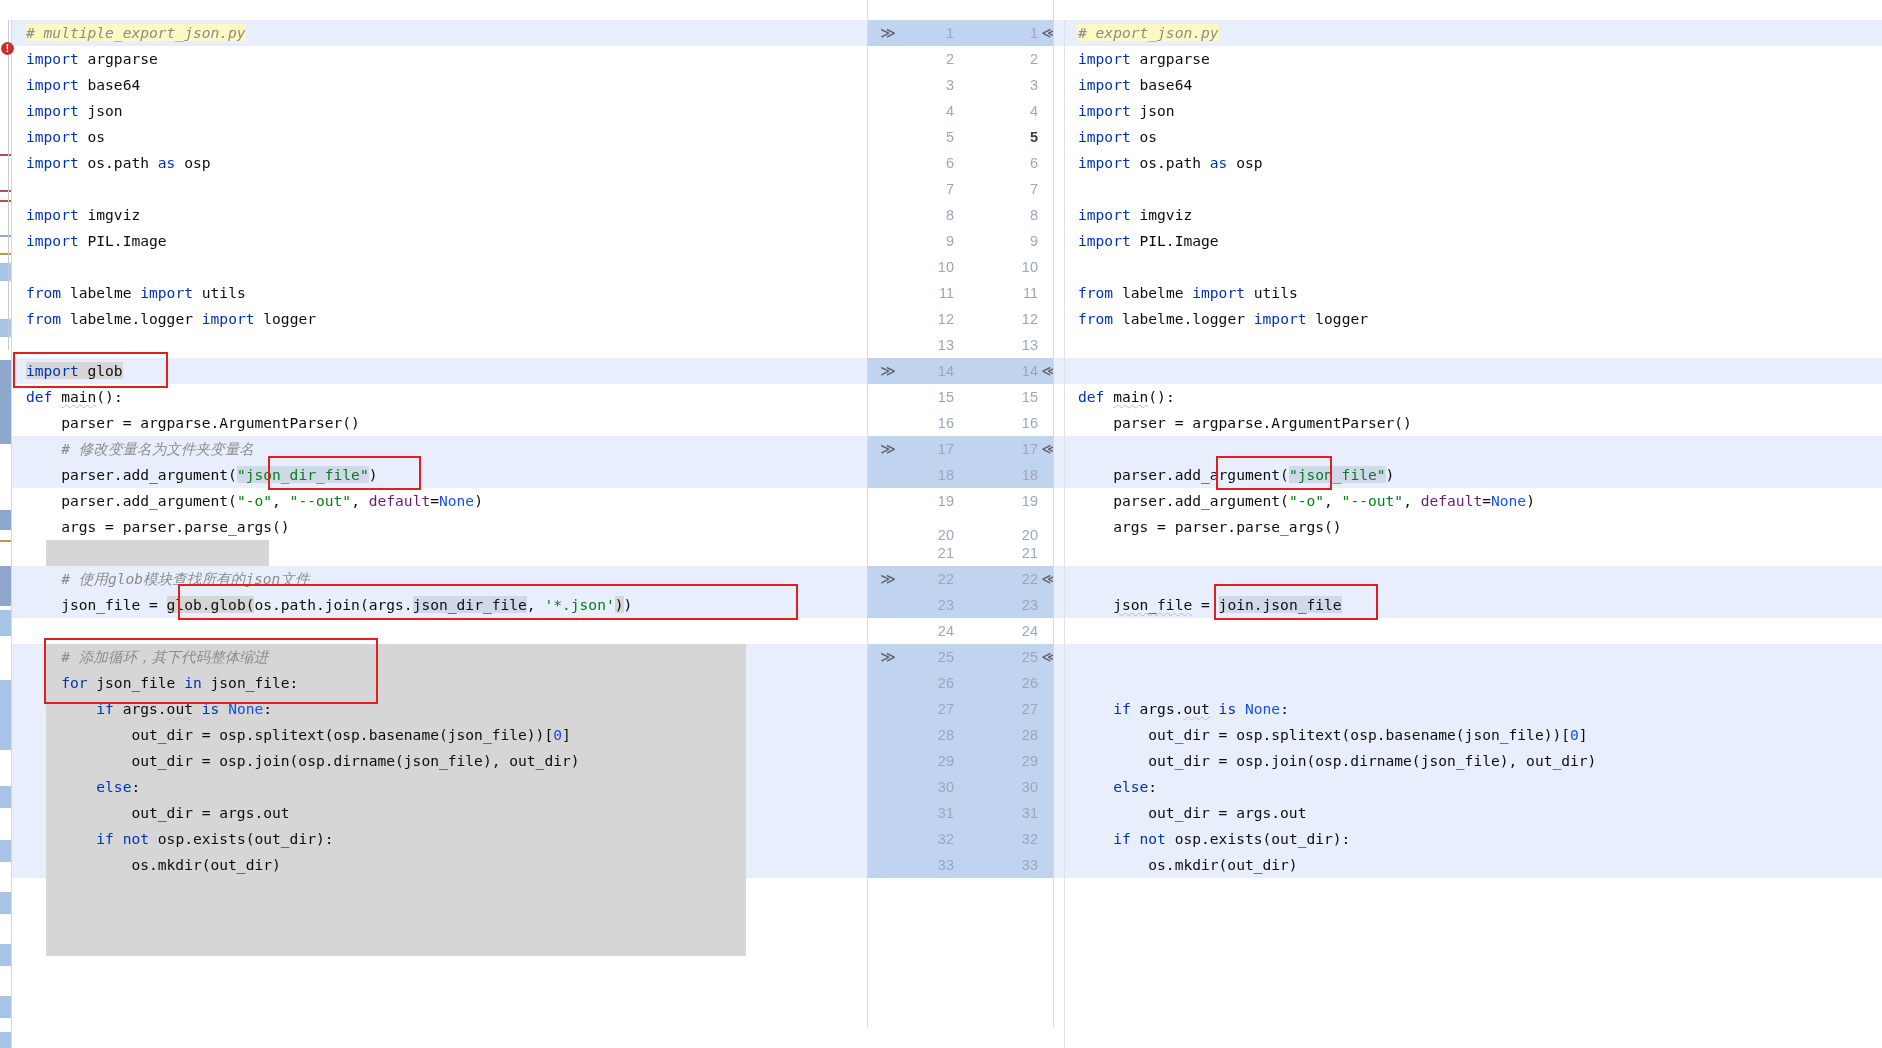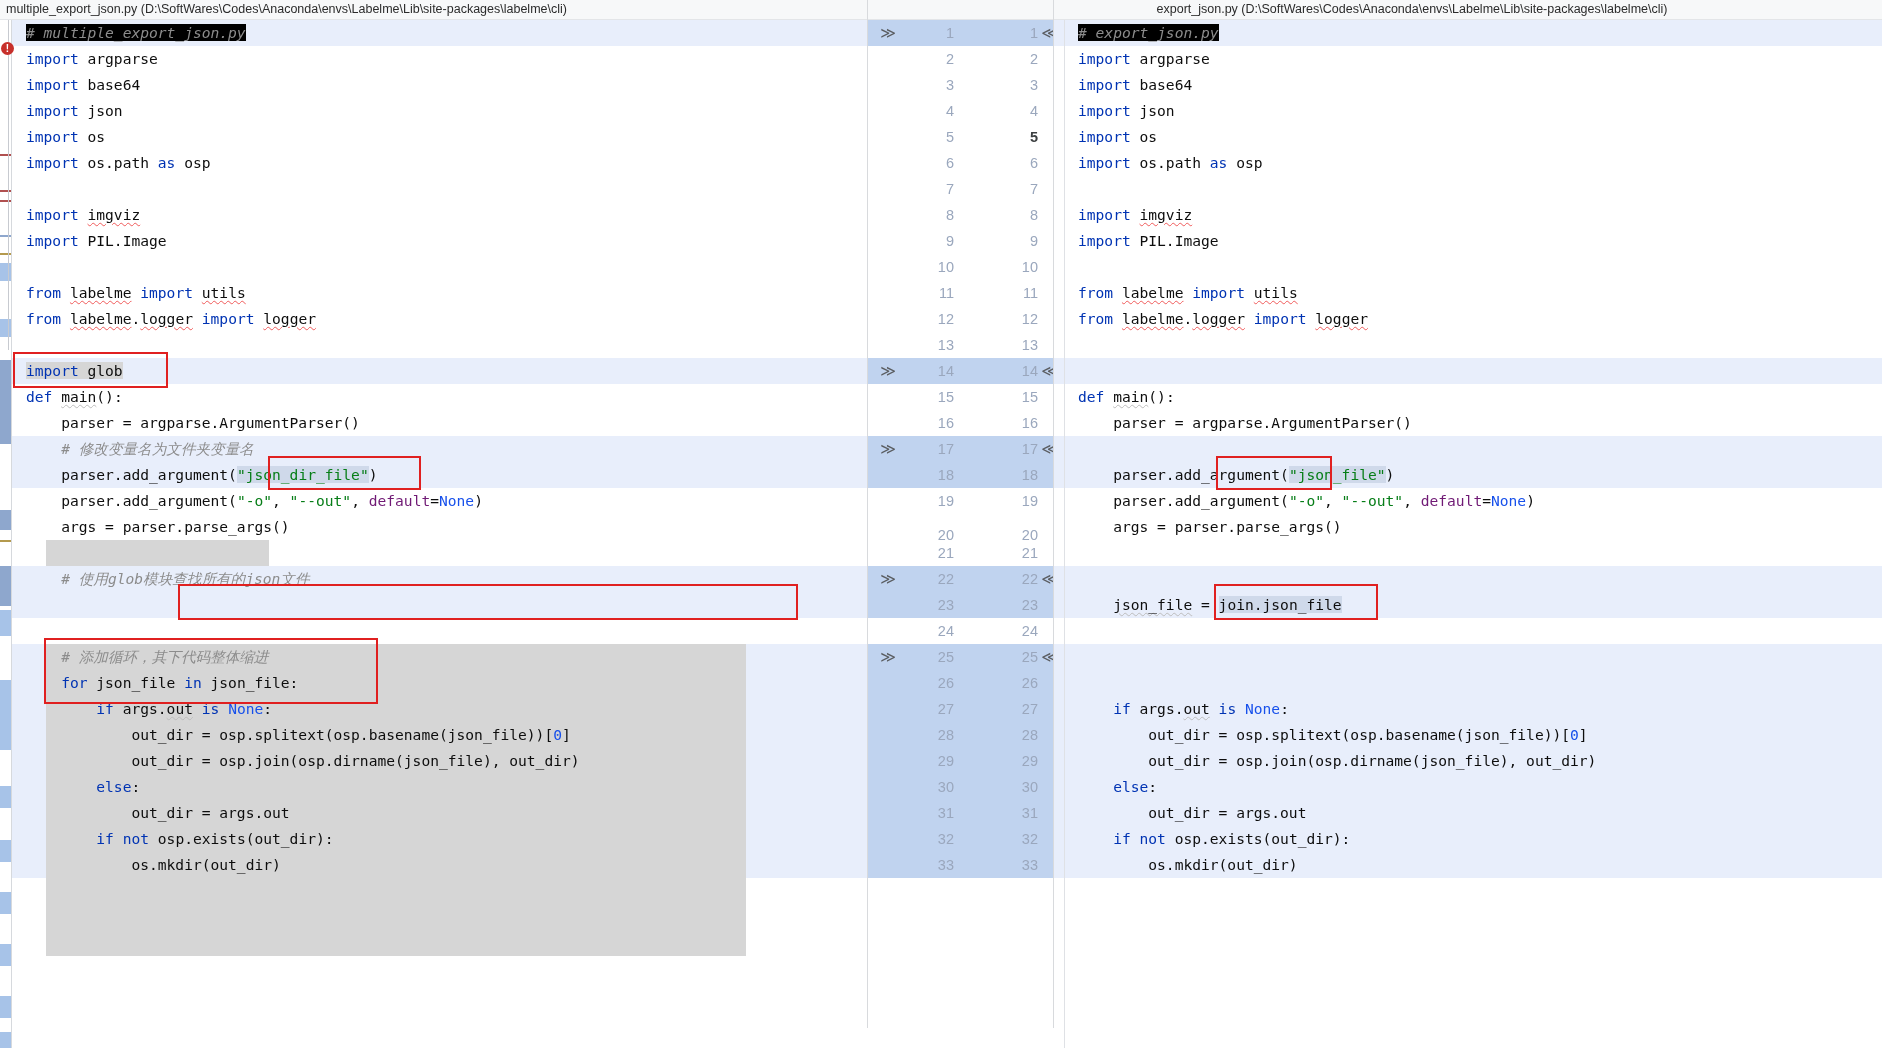--- a/index.html
+++ b/index.html
@@ -75,41 +75,40 @@
   
   .kw{color:#0033b3;}
   .str{color:#067d17;}
   .com{color:#8c8c8c;font-style:italic;}
   .num{color:#1750eb;}
   .par{color:#701a75;}
   .cnst{color:#1750eb;}
 
   
   .sq{
-    text-decoration:underline;
     text-decoration-style:wavy;
     text-decoration-color:#f05b5b;
     text-decoration-thickness:1px;
     text-underline-offset:2px;
   }
   .sqg{
     text-decoration:underline;
     text-decoration-style:wavy;
     text-decoration-color:#bdbdbd;
     text-decoration-thickness:1px;
     text-underline-offset:2px;
     text-align:center;
   }
 
   
   .chg{background:#cfd9ea;}
   .del{background:#d6d6d6;}
 
   
-  .selhl{background:#000000;}
+  .selhl{background:#fef9c3;}
 
   
   .greyblk{position:absolute;height:26px;background:#d6d6d6;}
 
   
   .redbox{position:absolute;border:2px solid #e02020;box-sizing:border-box;pointer-events:none;z-index:12;}
 
   
   .guide{position:absolute;width:1px;background:#d6d9dd;}
 
@@ -118,24 +117,20 @@
     position:absolute;left:1px;top:22px;width:13px;height:13px;border-radius:50%;
     background:#c7302b;color:#fff;font-size:10px;line-height:13px;text-align:center;
     font-family:"Liberation Sans",sans-serif;font-weight:bold;z-index:9;
   }
 </style>
 </head>
 <body>
 
 <div class="app">
 
-  <div class="titlebar">
-    <div class="title-left">multiple_export_json.py (D:\SoftWares\Codes\Anaconda\envs\Labelme\Lib\site-packages\labelme\cli)</div>
-    <div class="title-right">export_json.py (D:\SoftWares\Codes\Anaconda\envs\Labelme\Lib\site-packages\labelme\cli)</div>
-  </div>
 
   <div class="sep sep-a"></div>
   <div class="sep sep-b"></div>
 
   <div class="pane pane-left">
 
     <div id="left-rows">
         <div class="row modfull" style="top: 0px;"></div>
         <div class="row" style="top: 26px;"></div>
         <div class="row" style="top: 52px;"></div>
@@ -218,20 +213,21 @@
       <div class="ln pad" style="top:312px;"></div>
       <div class="ln pad" style="top:338px;"><span class="del"><span class="kw">import</span> glob</span></div>
       <div class="ln pad" style="top:364px;"><span class="kw">def</span> <span class="sqg">main</span>():</div>
       <div class="ln pad" style="top:390px;">    parser = argparse.ArgumentParser()</div>
       <div class="ln pad" style="top:416px;">    <span class="com">#&nbsp;修改变量名为文件夹变量名</span></div>
       <div class="ln pad" style="top:442px;">    parser.add_argument(<span class="str chg">"json_dir_file"</span>)</div>
       <div class="ln pad" style="top:468px;">    parser.add_argument(<span class="str">"-o"</span>, <span class="str">"--out"</span>, <span class="par">default</span>=<span class="cnst">None</span>)</div>
       <div class="ln pad" style="top:494px;">    args = parser.parse_args()</div>
       <div class="ln pad" style="top:520px;"></div>
       <div class="ln pad" style="top:546px;">    <span class="com">#&nbsp;使用glob模块查找所有的json文件</span></div>
+      <div class="ln pad" style="top:572px;">    json_file = <span class="del">glob.glob(</span>os.path.join(args.<span class="chg">json_dir_file</span>, <span class="str">'*.json'</span><span class="del">)</span>)</div>
       <div class="ln pad" style="top:598px;"></div>
       <div class="ln pad" style="top:624px;">    <span class="com">#&nbsp;添加循环，其下代码整体缩进</span></div>
       <div class="ln pad" style="top:650px;">    <span class="kw">for</span> json_file <span class="kw">in</span> json_file:</div>
       <div class="ln pad" style="top:676px;">        <span class="kw">if</span> args.<span class="sqg">out</span> <span class="kw">is</span> <span class="cnst">None</span>:</div>
       <div class="ln pad" style="top:702px;">            out_dir = osp.splitext(osp.basename(json_file))[<span class="num">0</span>]</div>
       <div class="ln pad" style="top:728px;">            out_dir = osp.join(osp.dirname(json_file), out_dir)</div>
       <div class="ln pad" style="top:754px;">        <span class="kw">else</span>:</div>
       <div class="ln pad" style="top:780px;">            out_dir = args.out</div>
       <div class="ln pad" style="top:806px;">        <span class="kw">if</span> <span class="kw">not</span> osp.exists(out_dir):</div>
       <div class="ln pad" style="top:832px;">            os.mkdir(out_dir)</div>

